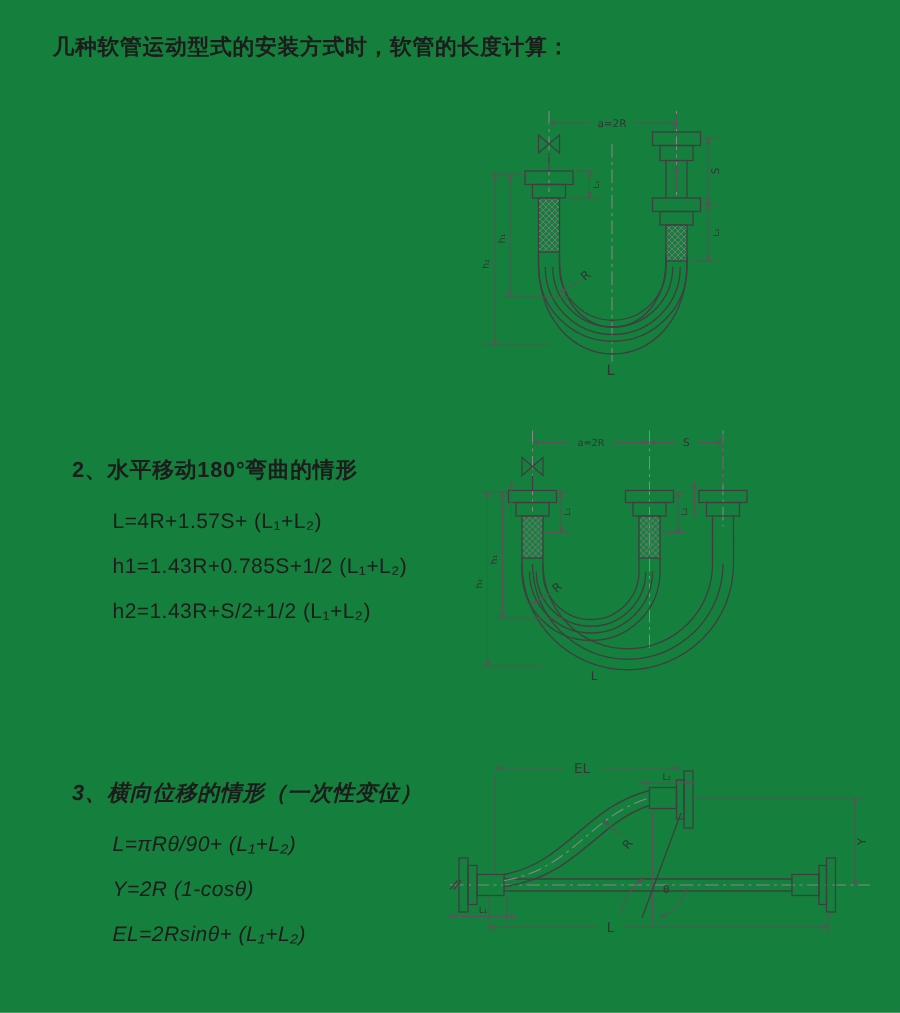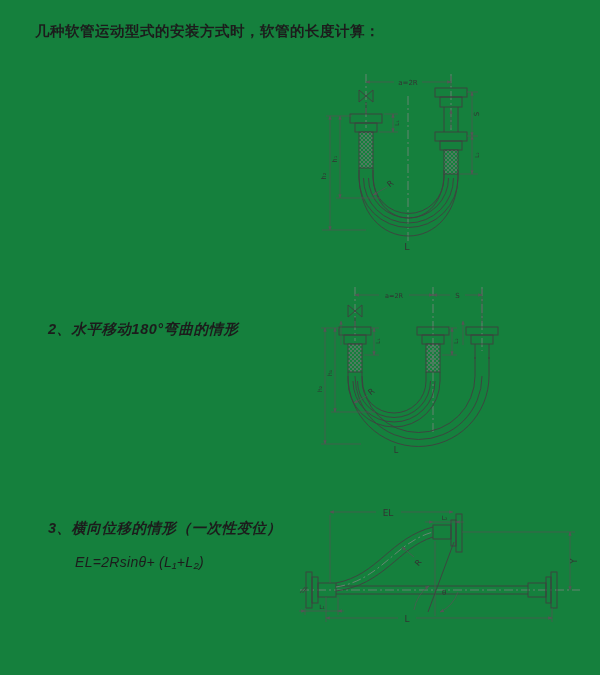--- a/index.html
+++ b/index.html
@@ -17,27 +17,34 @@
   .cl{stroke:#888;stroke-width:0.7;fill:none;stroke-dasharray:9 3 2 3;}
 </style>
 </head>
 <body>
 
 <div class="page">
 
   <div class="title">几种软管运动型式的安装方式时，软管的长度计算：</div>
 
 
-  <div class="sec" style="top:320px;font-style:italic;">
+  <div class="sec" style="top:304px;">
     <div class="sec-heading">2、水平移动180°弯曲的情形</div>
+    <div class="formulas">
+      <div class="formula">L=4R+1.57S+ (L₁+L₂)</div>
+      <div class="formula">h1=1.43R+0.785S+1/2 (L₁+L₂)</div>
+      <div class="formula">h2=1.43R+S/2+1/2 (L₁+L₂)</div>
+    </div>
   </div>
 
   <div class="sec" style="top:519px;font-style:italic;">
     <div class="sec-heading">3、横向位移的情形（一次性变位）</div>
     <div class="formulas">
+      <div class="formula">L=πRθ/90+ (L₁+L₂)</div>
+      <div class="formula">Y=2R (1-cosθ)</div>
       <div class="formula">EL=2Rsinθ+ (L₁+L₂)</div>
     </div>
   </div>
 
   <svg class="diagram" style="left:308px;top:66px;" width="220" height="195" viewBox="0 0 220 195">
     <defs>
       <marker id="arr" viewBox="0 0 10 10" refX="9" refY="5" markerWidth="9" markerHeight="6" orient="auto-start-reverse">
         <path d="M0,1 L10,5 L0,9 z" fill="#555"></path>
       </marker>
       <pattern id="braid" width="4" height="4" patternUnits="userSpaceOnUse">

